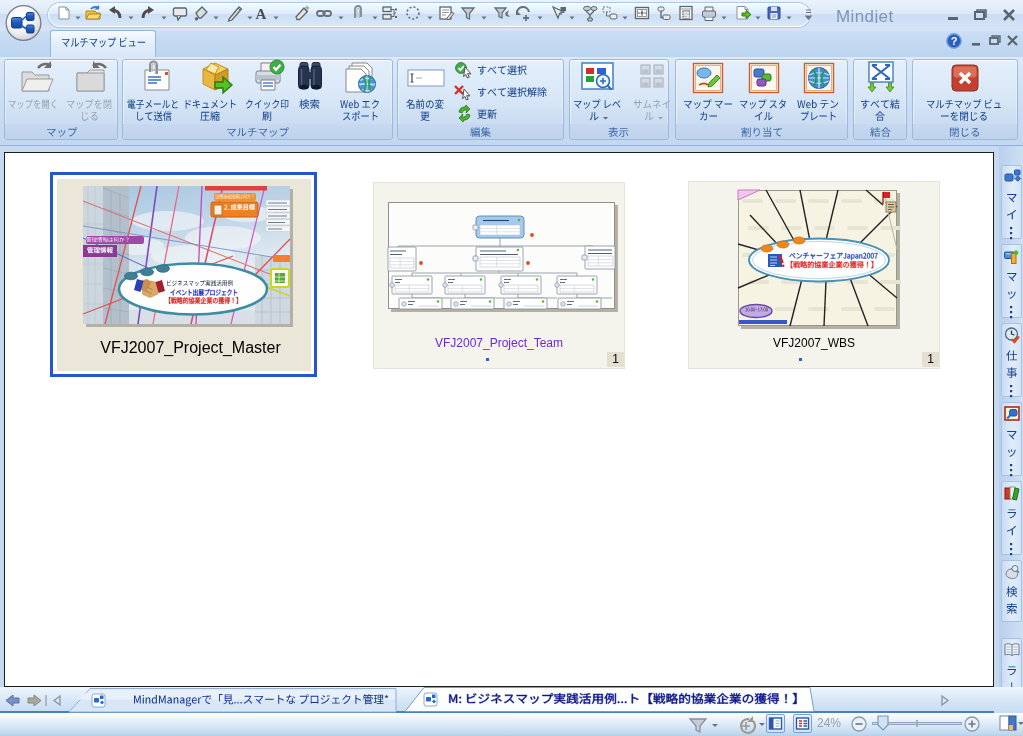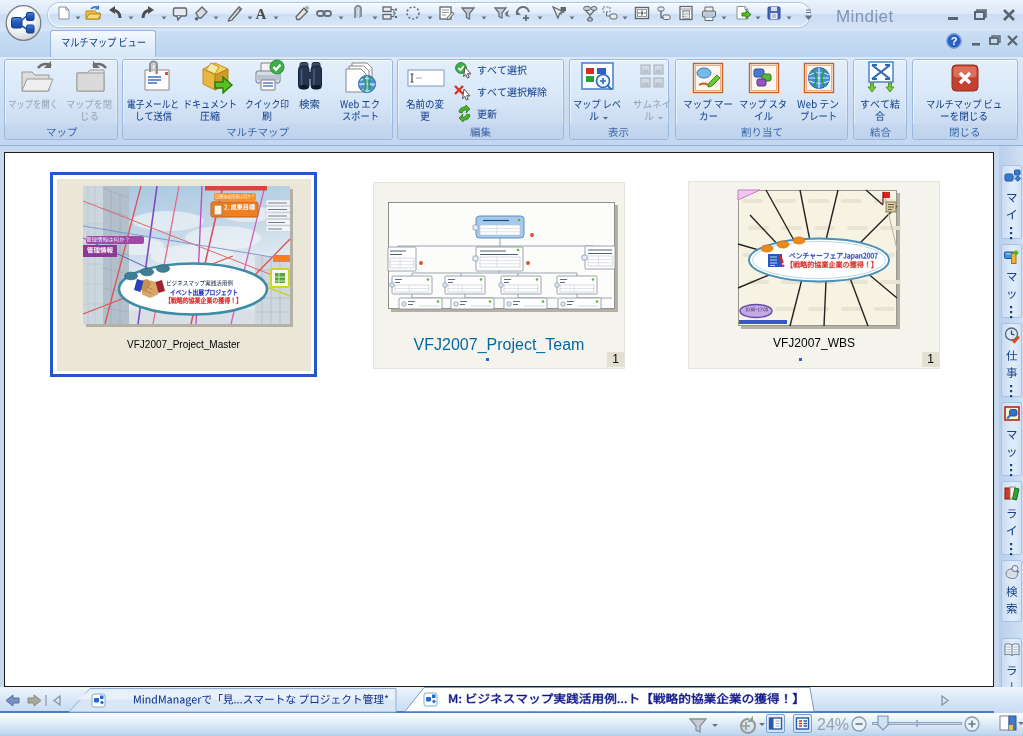--- a/index.html
+++ b/index.html
@@ -818,21 +818,21 @@
     </g>
   </svg>
 <svg class="ab" style="left:87.0px;top:246.8px;" width="26.0" height="6.5" viewBox="0 0 400 100" preserveAspectRatio="none">
     <g fill="#ffffff" stroke="#ffffff" stroke-width="4" transform="translate(0,86)">
       <use href="#g7ba1" x="0"></use>
       <use href="#g7406" x="100"></use>
       <use href="#g60c5" x="200"></use>
       <use href="#g5831" x="300"></use>
     </g>
   </svg>
-<div class="ab" style="left:53px;top:339px;width:261px;text-align:center;font-size:10px;color:#000">VFJ2007_Project_Master</div>
+<div class="ab" style="left:60px;top:339px;width:261px;text-align:center;font-size:16px;color:#000">VFJ2007_Project_Master</div>
 <div class="ab" style="left:373px;top:182px;width:252px;height:187px;background:#f4f3ec;border:1px solid #e6e4da"></div>
 <div class="ab" style="left:391px;top:205px;width:227px;height:107px;background:#b4b0a4"></div>
 <svg class="ab" style="left:388px;top:202px" width="227" height="107" viewBox="0 0 227 107">
     <rect x="0.5" y="0.5" width="226" height="106" fill="#fcfcfb" stroke="#909090"></rect>
     <g fill="none" stroke="#9aa4ae" stroke-width="1">
       <path d="M112 36v8M10 44h195M10 44v3M112 44v3M205 44v2"></path>
       <path d="M111 68v3M24 71h165M24 71v3M73 71v3M130 71v3M189 71v3"></path>
       <path d="M24 92v5M63 96h-39M77 92v5M116 96h-39M130 92v5M169 96h-39M189 92v5M224 96h-35"></path>
     </g>
     <rect x="88" y="14" width="48" height="22" rx="3.5" fill="#a4caee" stroke="#5884b0" stroke-width="0.9"></rect>
@@ -909,21 +909,21 @@
     <path d="M125 99.5h7M125 102.5h5" stroke="#4e6076" stroke-width="0.9"></path>
     <path d="M136 104h20" stroke="#c8ccd4" stroke-width="0.8"></path>
     <circle cx="155" cy="99.5" r="1.3" fill="#58b838"></circle>
     <circle cx="121" cy="102" r="2.3" fill="#dce4ec" stroke="#8898a8" stroke-width="0.7"></circle>
     <rect x="170" y="96" width="43" height="11" rx="1" fill="#ffffff" stroke="#848c98" stroke-width="0.8"></rect>
     <path d="M179 99.5h7M179 102.5h5" stroke="#4e6076" stroke-width="0.9"></path>
     <path d="M190 104h20" stroke="#c8ccd4" stroke-width="0.8"></path>
     <circle cx="209" cy="99.5" r="1.3" fill="#58b838"></circle>
     <circle cx="175" cy="102" r="2.3" fill="#dce4ec" stroke="#8898a8" stroke-width="0.7"></circle>
   </svg>
-<div class="ab" style="left:373px;top:336px;width:252px;text-align:center;font-size:16px;color:#0369a1">VFJ2007_Project_Team</div>
+<div class="ab" style="left:373px;top:336px;width:252px;text-align:center;font-size:12px;color:#6d28d9">VFJ2007_Project_Team</div>
 <div class="ab" style="left:486px;top:358px;width:3px;height:3px;background:#3060d0"></div>
 <div class="ab" style="left:607px;top:352px;width:17px;height:15px;background:#e3e0d1;text-align:center;font-size:12px;line-height:15px;color:#000">1</div>
 <div class="ab" style="left:688px;top:181px;width:252px;height:188px;background:#f4f3ec;border:1px solid #e6e4da"></div>
 <div class="ab" style="left:741px;top:193px;width:159px;height:136px;background:#b4b0a4"></div>
 <svg class="ab" style="left:738px;top:190px" width="159" height="136" viewBox="0 0 159 136">
     <rect x="0.5" y="0.5" width="158" height="135" fill="#f6f3e2" stroke="#989890"></rect>
     <g fill="#e7e4d3">
       <rect x="4" y="9" width="21" height="4" rx="2"></rect>
       <rect x="37" y="9" width="21" height="4" rx="2"></rect>
       <rect x="70" y="9" width="21" height="4" rx="2"></rect>
@@ -1318,21 +1318,21 @@
     <rect x="0.5" y="1" width="12" height="11" fill="#fff" stroke="#2858a8" stroke-width="1.4"></rect>
     <rect x="0.5" y="1" width="4" height="11" fill="#2858a8"></rect>
     <path d="M6.5 4h4M6.5 6.5h4M6.5 9h4" stroke="#90a8c8" stroke-width="1"></path>
   </svg>
 <div class="ab" style="left:793px;top:714px;width:19px;height:19px;border:1px solid #7aa0cc;border-radius:2px;background:linear-gradient(#eaf2fb,#cfe2f5)"></div>
 <svg class="ab" style="left:796px;top:717px" width="13" height="13" viewBox="0 0 13 13">
     <rect x="0.5" y="1" width="12" height="11" fill="#fff" stroke="#2858a8" stroke-width="1.4"></rect>
     <path d="M3 4h3M3 6.5h3M3 9h3" stroke="#c83020" stroke-width="1.4"></path>
     <path d="M7.5 4h3.5M7.5 6.5h3.5M7.5 9h3.5" stroke="#2858a8" stroke-width="1.4"></path>
   </svg>
-<div class="ab" style="left:817px;top:716px;font-size:16px;color:#98a0aa">24%</div>
+<div class="ab" style="left:817px;top:716px;font-size:12px;color:#98a0aa">24%</div>
 <svg class="ab" style="left:851px;top:716px" width="18" height="18" viewBox="0 0 18 18">
     <circle cx="8" cy="8" r="7" fill="#e8f0f8" stroke="#8a9ab0" stroke-width="1.3"></circle>
     <path d="M4.5 8h7" stroke="#68788c" stroke-width="1.6"></path>
   </svg>
 <div class="ab" style="left:872px;top:722px;width:90px;height:3px;background:#c8d4e4;border:1px solid #92a6c0"></div>
 <div class="ab" style="left:916px;top:720px;width:2px;height:7px;background:#9ab0cc"></div>
 <svg class="ab" style="left:877px;top:715px" width="12" height="16" viewBox="0 0 12 16">
     <path d="M1 1h10v9l-5 5-5-5z" fill="#d2e2f4" stroke="#7a96bc" stroke-width="1.2"></path>
   </svg>
 <svg class="ab" style="left:964px;top:716px" width="18" height="18" viewBox="0 0 18 18">

